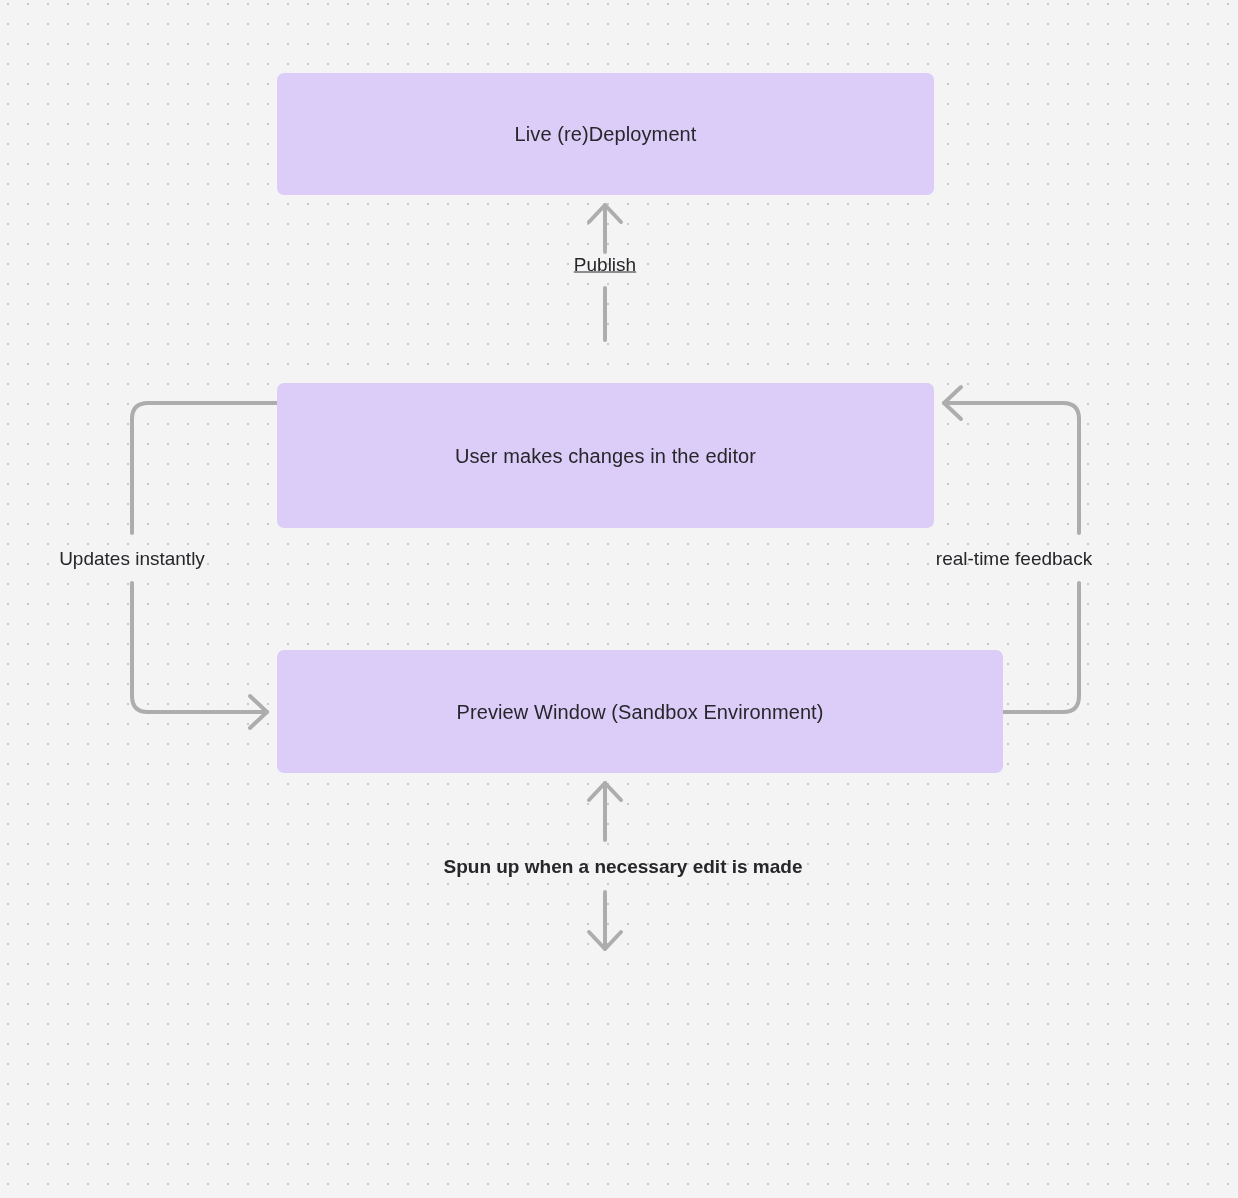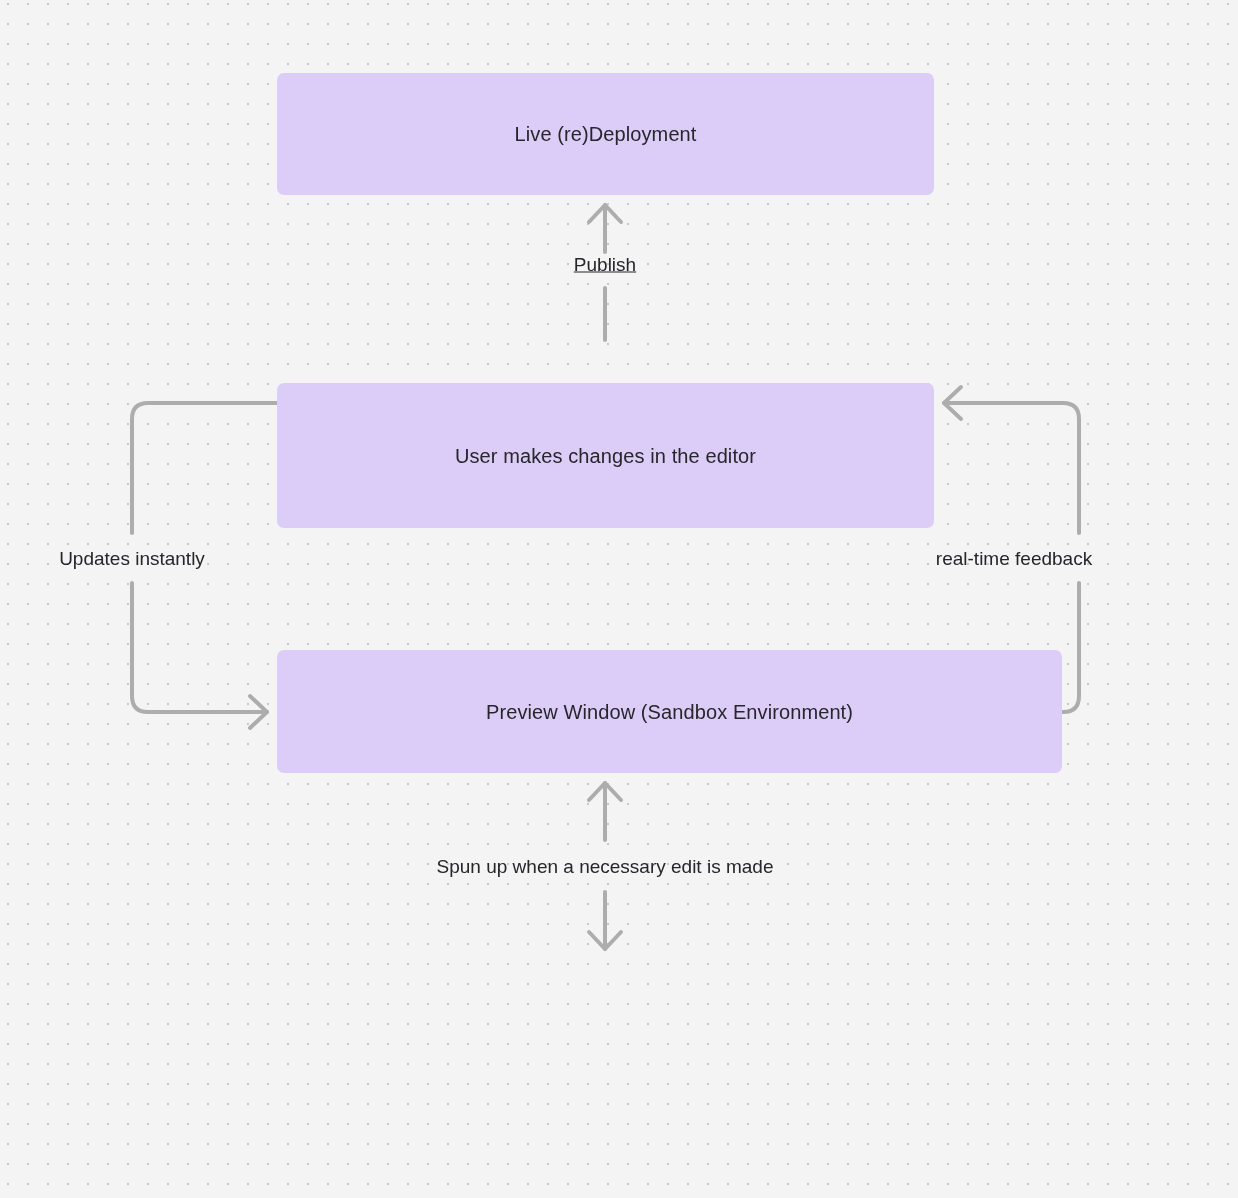--- a/index.html
+++ b/index.html
@@ -95,26 +95,26 @@
   </svg>
 
   <div class="node" style="left:277px; top:73px; width:657px; height:122px;">
     <span class="node-label">Live (re)Deployment</span>
   </div>
 
   <div class="node" style="left:277px; top:340px; width:657px; height:145px;margin-top:43px;">
     <span class="node-label">User makes changes in the editor</span>
   </div>
 
-  <div class="node" style="left:277px; top:650px; width:785px; height:123px;">
+  <div class="node" style="left:277px; top:650px; width:726px; height:123px;">
     <span class="node-label">Preview Window (Sandbox Environment)</span>
   </div>
 
 
   <div class="edge-label" style="left:605px; top:264px; transform:translate(-50%,-50%);text-decoration:underline;">Publish</div>
 
   <div class="edge-label" style="left:132px; top:558px; transform:translate(-50%,-50%);">Updates instantly</div>
 
   <div class="edge-label" style="left:1014px; top:558px; transform:translate(-50%,-50%);">real-time feedback</div>
 
-  <div class="edge-label" style="left:605px; top:866px; transform:translate(-50%,-50%);">Spun up when a necessary edit is made</div>
+  <div class="edge-label" style="left:623px; top:866px; transform:translate(-50%,-50%);font-weight:bold;">Spun up when a necessary edit is made</div>
 
 </div>
 
 </body></html>

